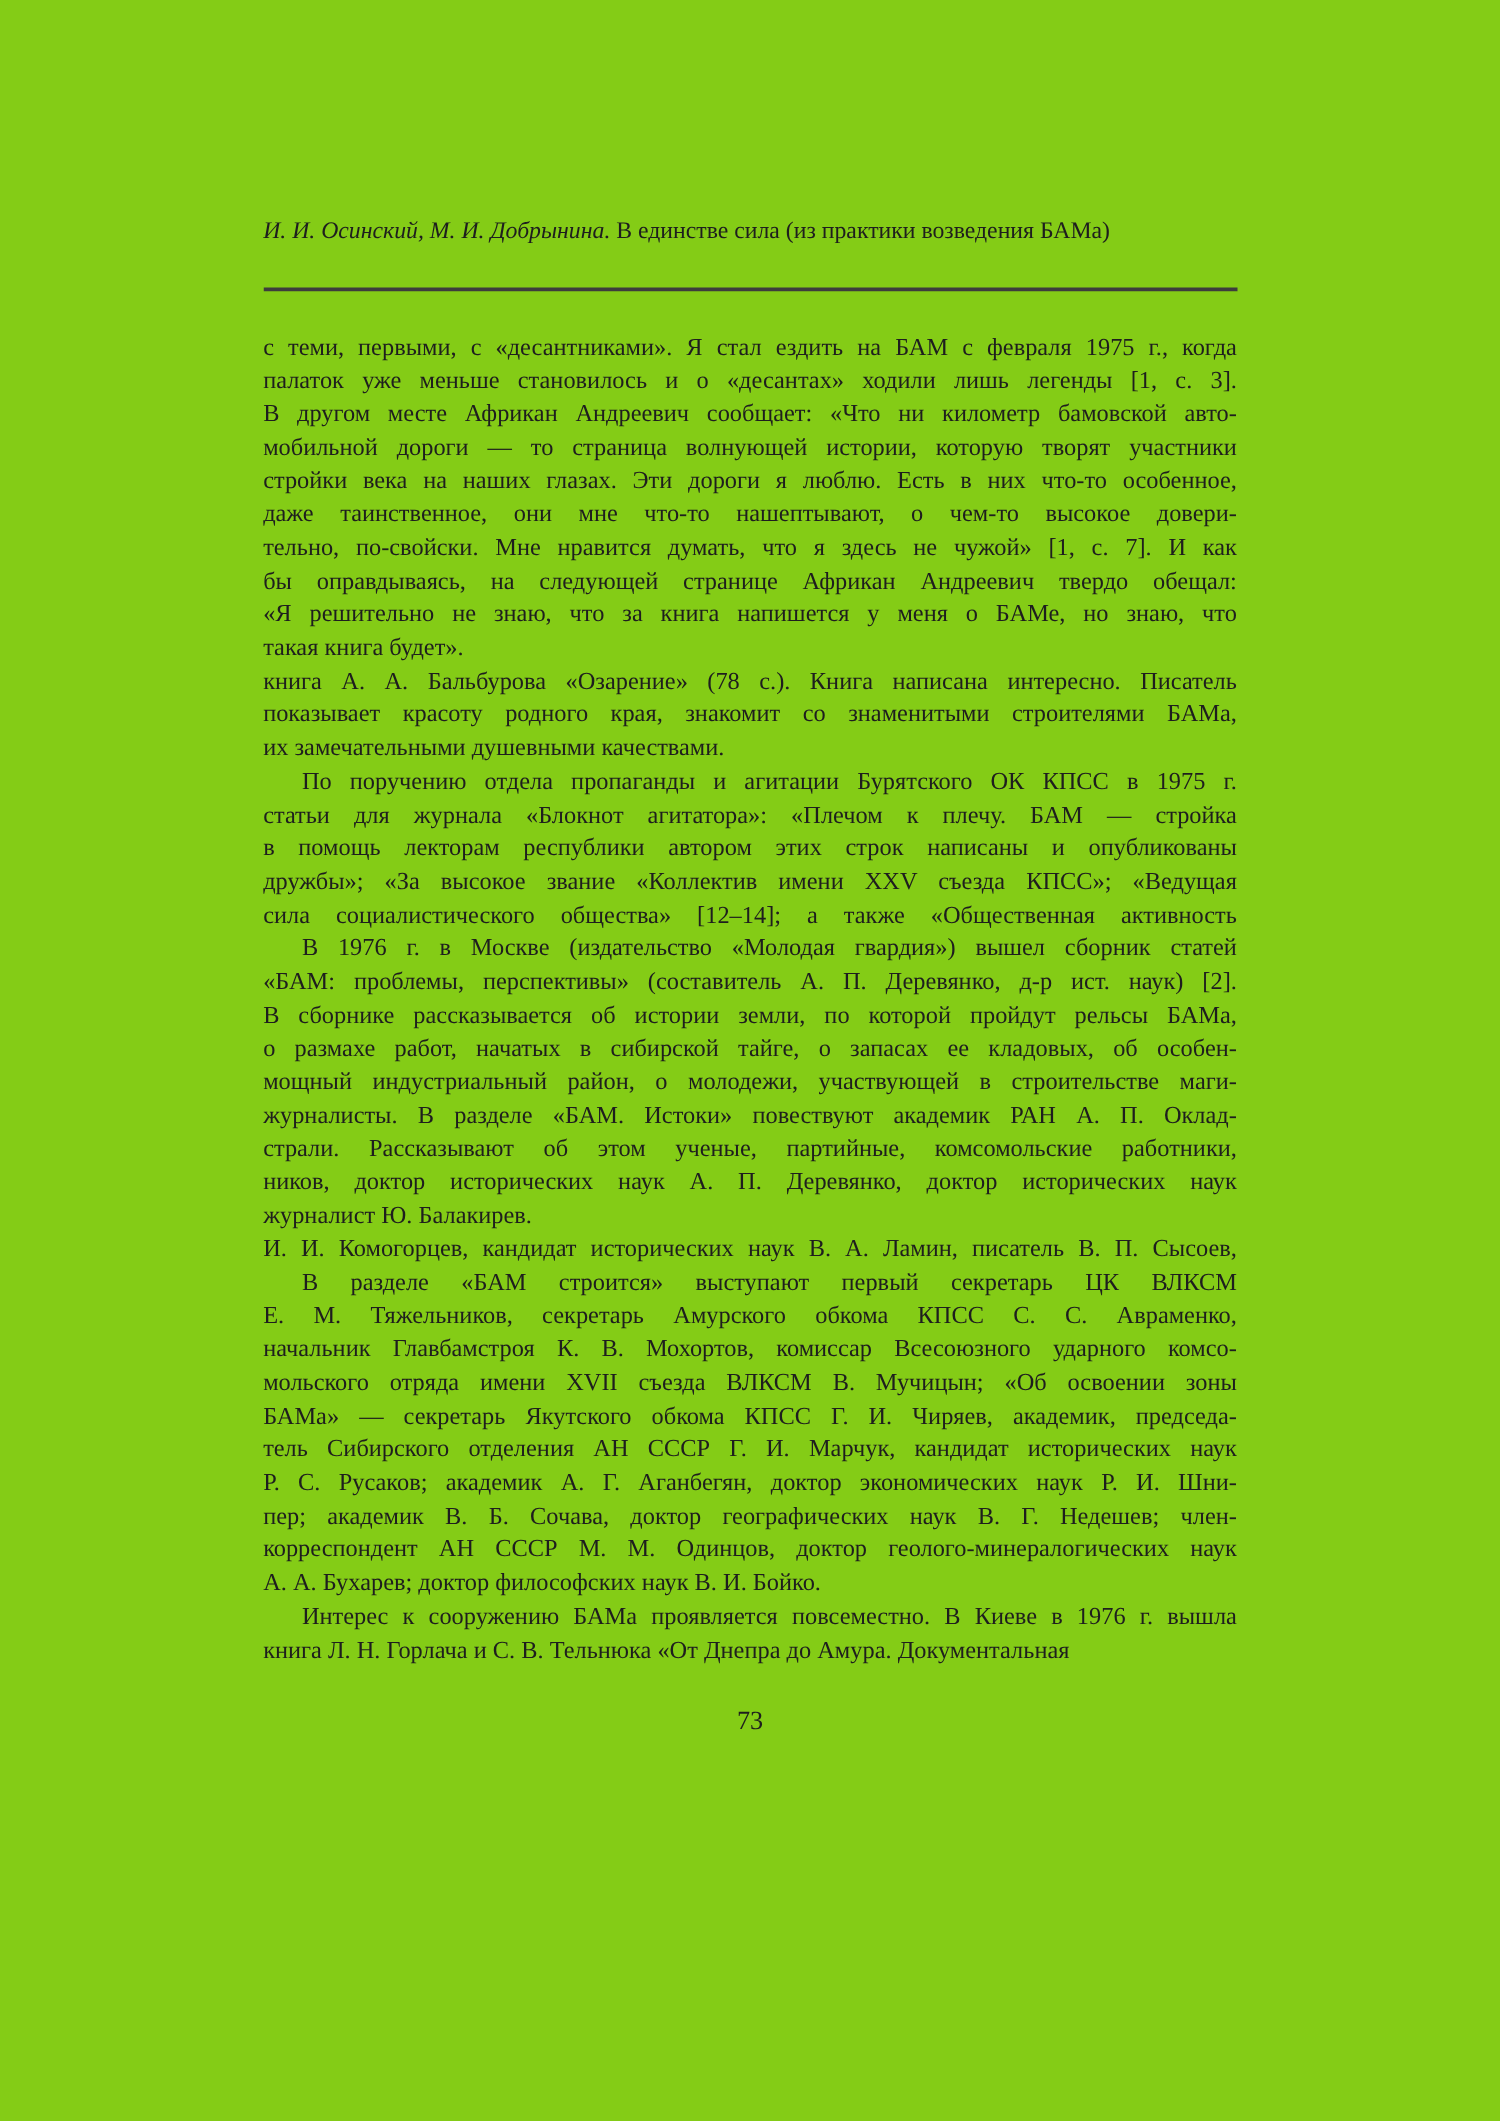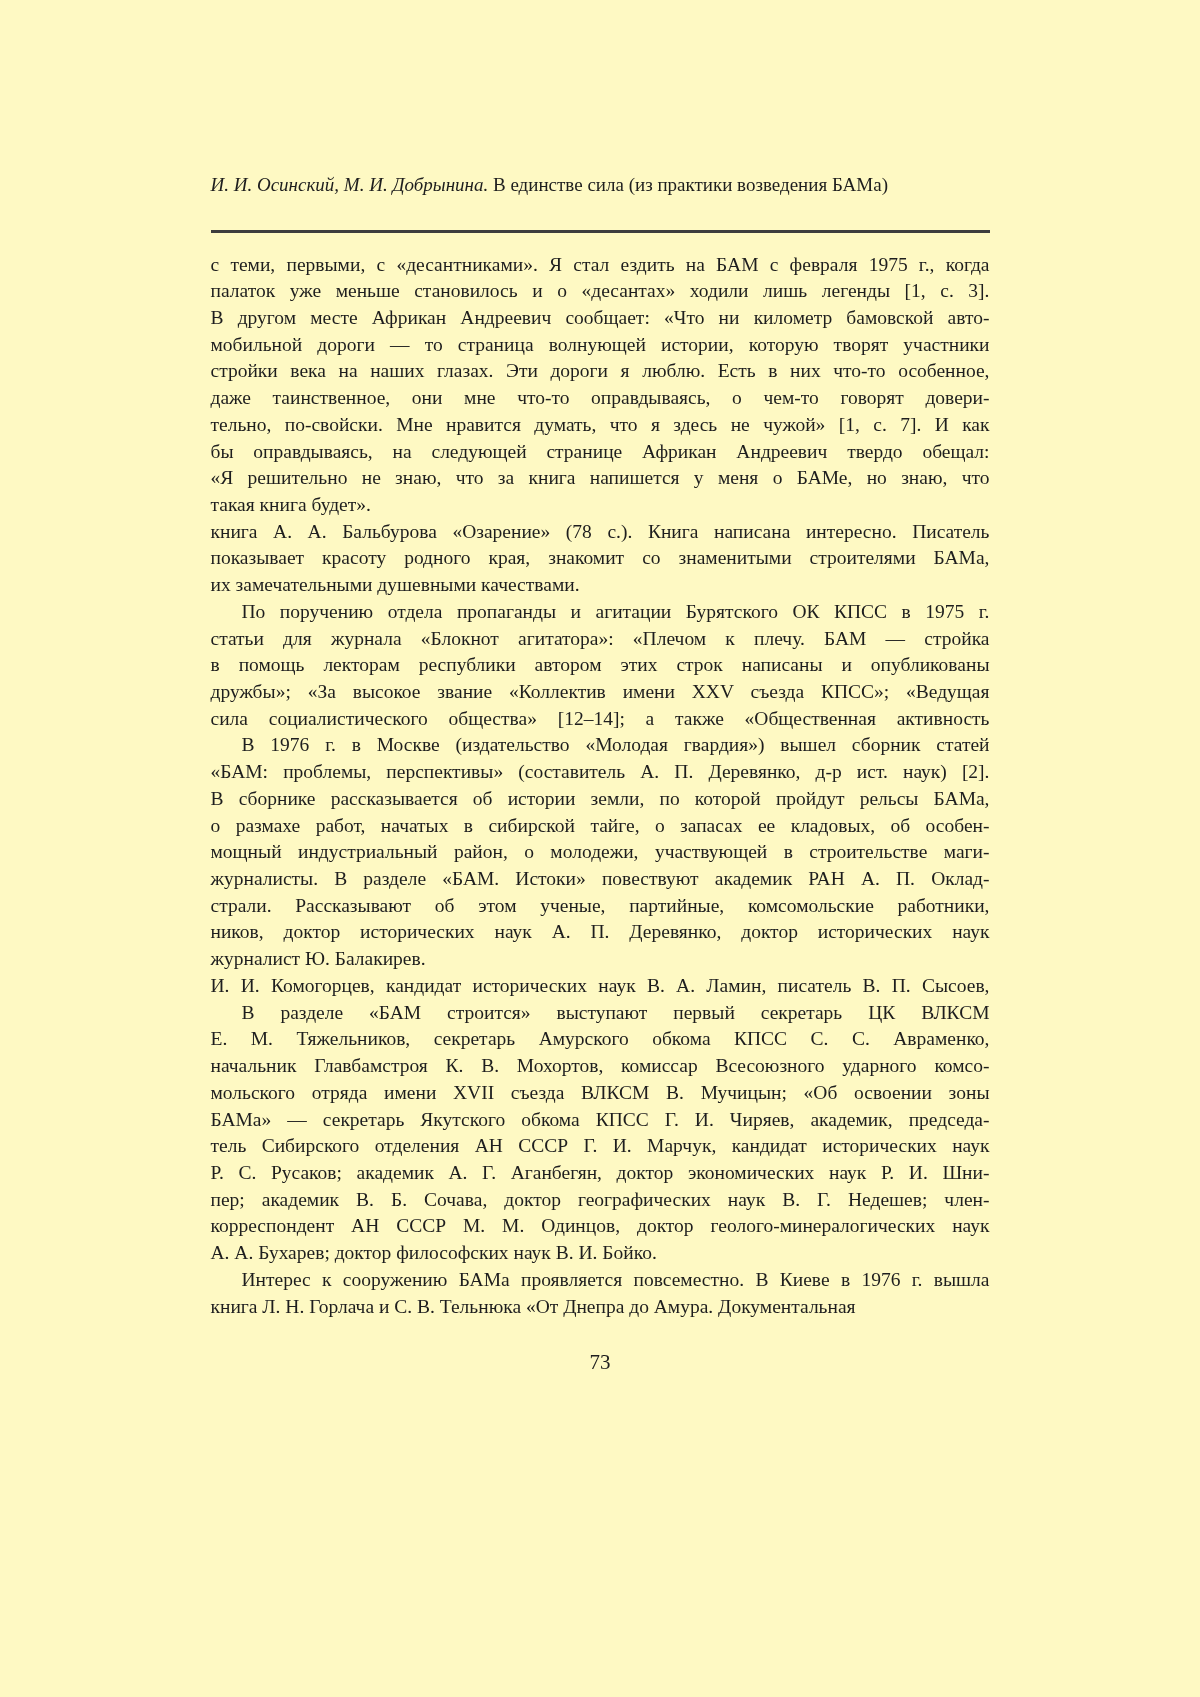--- a/index.html
+++ b/index.html
@@ -1,40 +1,40 @@
 <!DOCTYPE html>
 <html><head>
 <meta charset="utf-8">
 <style>
   html, body { margin: 0; padding: 0; background: #ffffff; }
   .page {
     position: relative;
     width: 1200px;
     height: 1697px;
-    background: #fef9c3;
+    background: #84cc16;
     overflow: hidden;
     font-family: "Liberation Serif", "DejaVu Serif", serif;
     color: #1e1e1e;
   }
   .content { width: 779px; margin: 0 auto; }
   .running-head {
     padding-top: 172px;
     font-size: 19px;
     line-height: 26px;
     text-align: left;
     white-space: nowrap;
   }
   .running-head .authors { font-style: italic; }
   .rule {
     height: 2.5px;
     background: #3d3d3d;
     margin-top: 32px;
   }
   .article-body {
-    margin-top: 19px;
+    margin-top: 33px;
     font-size: 19.5px;
     line-height: 26.72px;
   }
   .paragraph { margin: 0; }
   .line {
     text-align: justify;
     text-align-last: justify;
   }
   .line.para-end { text-align-last: left; }
   .line.indent { text-indent: 31px; }
@@ -58,21 +58,21 @@
 
     <div class="rule"></div>
 
     <div class="article-body">
         <div class="paragraph">
           <div class="line">с теми, первыми, с «десантниками». Я стал ездить на БАМ с февраля 1975 г., когда</div>
           <div class="line">палаток уже меньше становилось и о «десантах» ходили лишь легенды [1, с. 3].</div>
           <div class="line">В другом месте Африкан Андреевич сообщает: «Что ни километр бамовской авто-</div>
           <div class="line">мобильной дороги — то страница волнующей истории, которую творят участники</div>
           <div class="line">стройки века на наших глазах. Эти дороги я люблю. Есть в них что-то особенное,</div>
-          <div class="line">даже таинственное, они мне что-то оправдываясь, о чем-то говорят довери-</div>
+          <div class="line">даже таинственное, они мне что-то нашептывают, о чем-то высокое довери-</div>
           <div class="line">тельно, по-свойски. Мне нравится думать, что я здесь не чужой» [1, с. 7]. И как</div>
           <div class="line">бы оправдываясь, на следующей странице Африкан Андреевич твердо обещал:</div>
           <div class="line">«Я решительно не знаю, что за книга напишется у меня о БАМе, но знаю, что</div>
           <div class="line para-end">такая книга будет».</div>
         </div>
         <div class="paragraph">
           <div class="line">книга А. А. Бальбурова «Озарение» (78 с.). Книга написана интересно. Писатель</div>
           <div class="line">показывает красоту родного края, знакомит со знаменитыми строителями БАМа,</div>
           <div class="line para-end">их замечательными душевными качествами.</div>
         </div>

